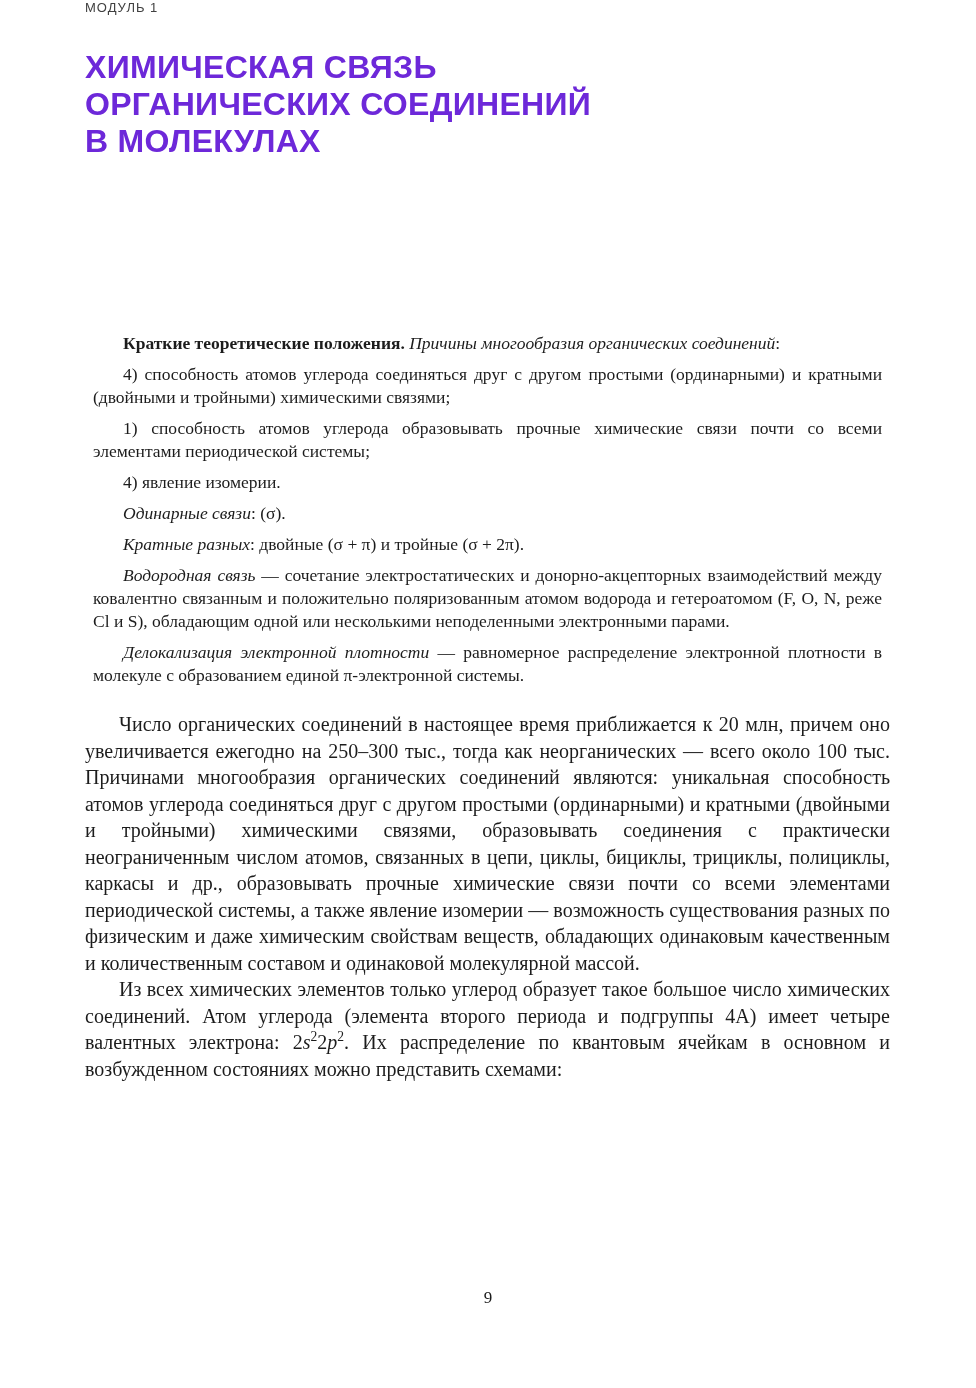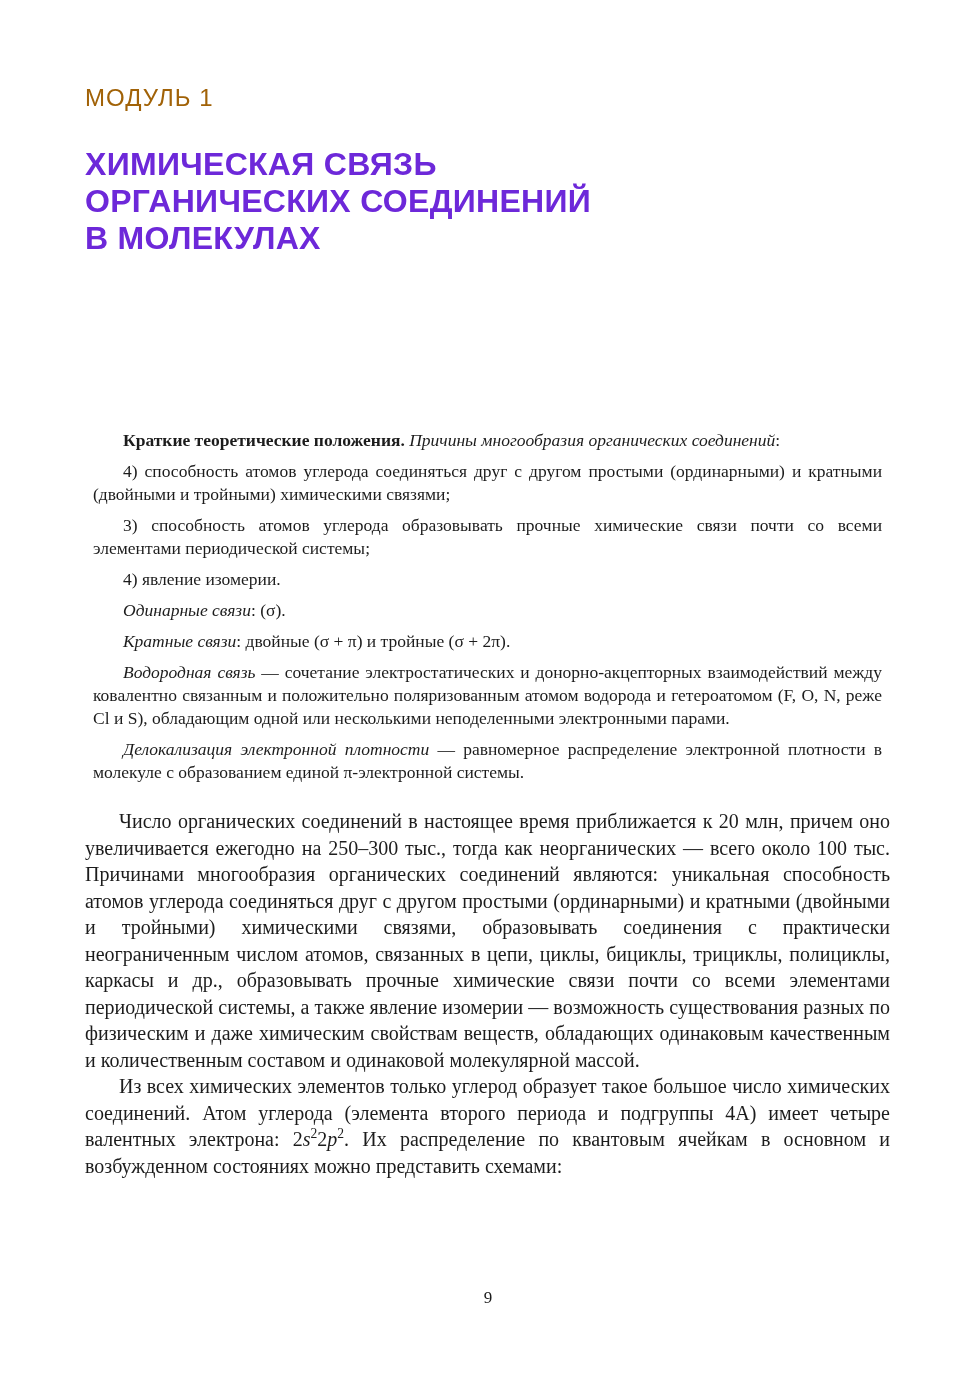--- a/index.html
+++ b/index.html
@@ -18,25 +18,24 @@
     box-sizing: border-box;
     overflow: hidden;
   }
   .content {
     position: absolute;
     left: 85px;
     top: 0;
     width: 805px;
   }
   .module-label {
-    margin-top: 84px;
     font-family: "Liberation Sans", sans-serif;
-    font-size: 24px;
+    font-size: 13px;
     letter-spacing: 1px;
-    color: #a16207;
+    color: #404040;
   }
   .chapter-title {
     margin: 34px 0 0 0;
     font-family: "Liberation Sans", sans-serif;
     font-weight: 700;
     font-size: 32px;
     line-height: 37px;
     letter-spacing: 0.3px;
     color: #6d28d9;
   }
@@ -88,24 +87,24 @@
 
     <h1 class="chapter-title">
       <span class="title-line">ХИМИЧЕСКАЯ СВЯЗЬ</span>
       <span class="title-line">ОРГАНИЧЕСКИХ СОЕДИНЕНИЙ</span>
       <span class="title-line">В МОЛЕКУЛАХ</span>
     </h1>
 
     <div class="theory">
       <p><span class="seg-b">Краткие теоретические положения.</span><span> </span><span class="seg-i">Причины многообразия органических соединений</span><span>:</span></p>
       <p>4) способность атомов углерода соединяться друг с другом простыми (ординарными) и кратными (двойными и тройными) химическими связями;</p>
-      <p>3) способность атомов углерода образовывать прочные химические связи почти со всеми элементами периодической системы;</p>
+      <p>1) способность атомов углерода образовывать прочные химические связи почти со всеми элементами периодической системы;</p>
       <p>4) явление изомерии.</p>
       <p><span class="seg-i">Одинарные связи</span><span>: (σ).</span></p>
-      <p><span class="seg-i">Кратные связи</span><span>: двойные (σ + π) и тройные (σ + 2π).</span></p>
+      <p><span class="seg-i">Кратные разных</span><span>: двойные (σ + π) и тройные (σ + 2π).</span></p>
       <p><span class="seg-i">Водородная связь</span><span> — сочетание электростатических и донорно-акцепторных взаимодействий между ковалентно связанным и положительно поляризованным атомом водорода и гетероатомом (F, O, N, реже Cl и S), обладающим одной или несколькими неподеленными электронными парами.</span></p>
       <p><span class="seg-i">Делокализация электронной плотности</span><span> — равномерное распределение электронной плотности в молекуле с образованием единой π-электронной системы.</span></p>
     </div>
 
     <div class="main-text">
       <p>Число органических соединений в настоящее время приближается к 20 млн, причем оно увеличивается ежегодно на 250–300 тыс., тогда как неорганических — всего около 100 тыс. Причинами многообразия органических соединений являются: уникальная способность атомов углерода соединяться друг с другом простыми (ординарными) и кратными (двойными и тройными) химическими связями, образовывать соединения с практически неограниченным числом атомов, связанных в цепи, циклы, бициклы, трициклы, полициклы, каркасы и др., образовывать прочные химические связи почти со всеми элементами периодической системы, а также явление изомерии — возможность существования разных по физическим и даже химическим свойствам веществ, обладающих одинаковым качественным и количественным составом и одинаковой молекулярной массой.</p>
       <p><span>Из всех химических элементов только углерод образует такое большое число химических соединений. Атом углерода (элемента второго периода и подгруппы 4А) имеет четыре валентных электрона: 2</span><span class="seg-i">s</span><span class="seg-sup">2</span><span>2</span><span class="seg-i">p</span><span class="seg-sup">2</span><span>. Их распределение по квантовым ячейкам в основном и возбужденном состояниях можно представить схемами:</span></p>
     </div>
 
   </div>

